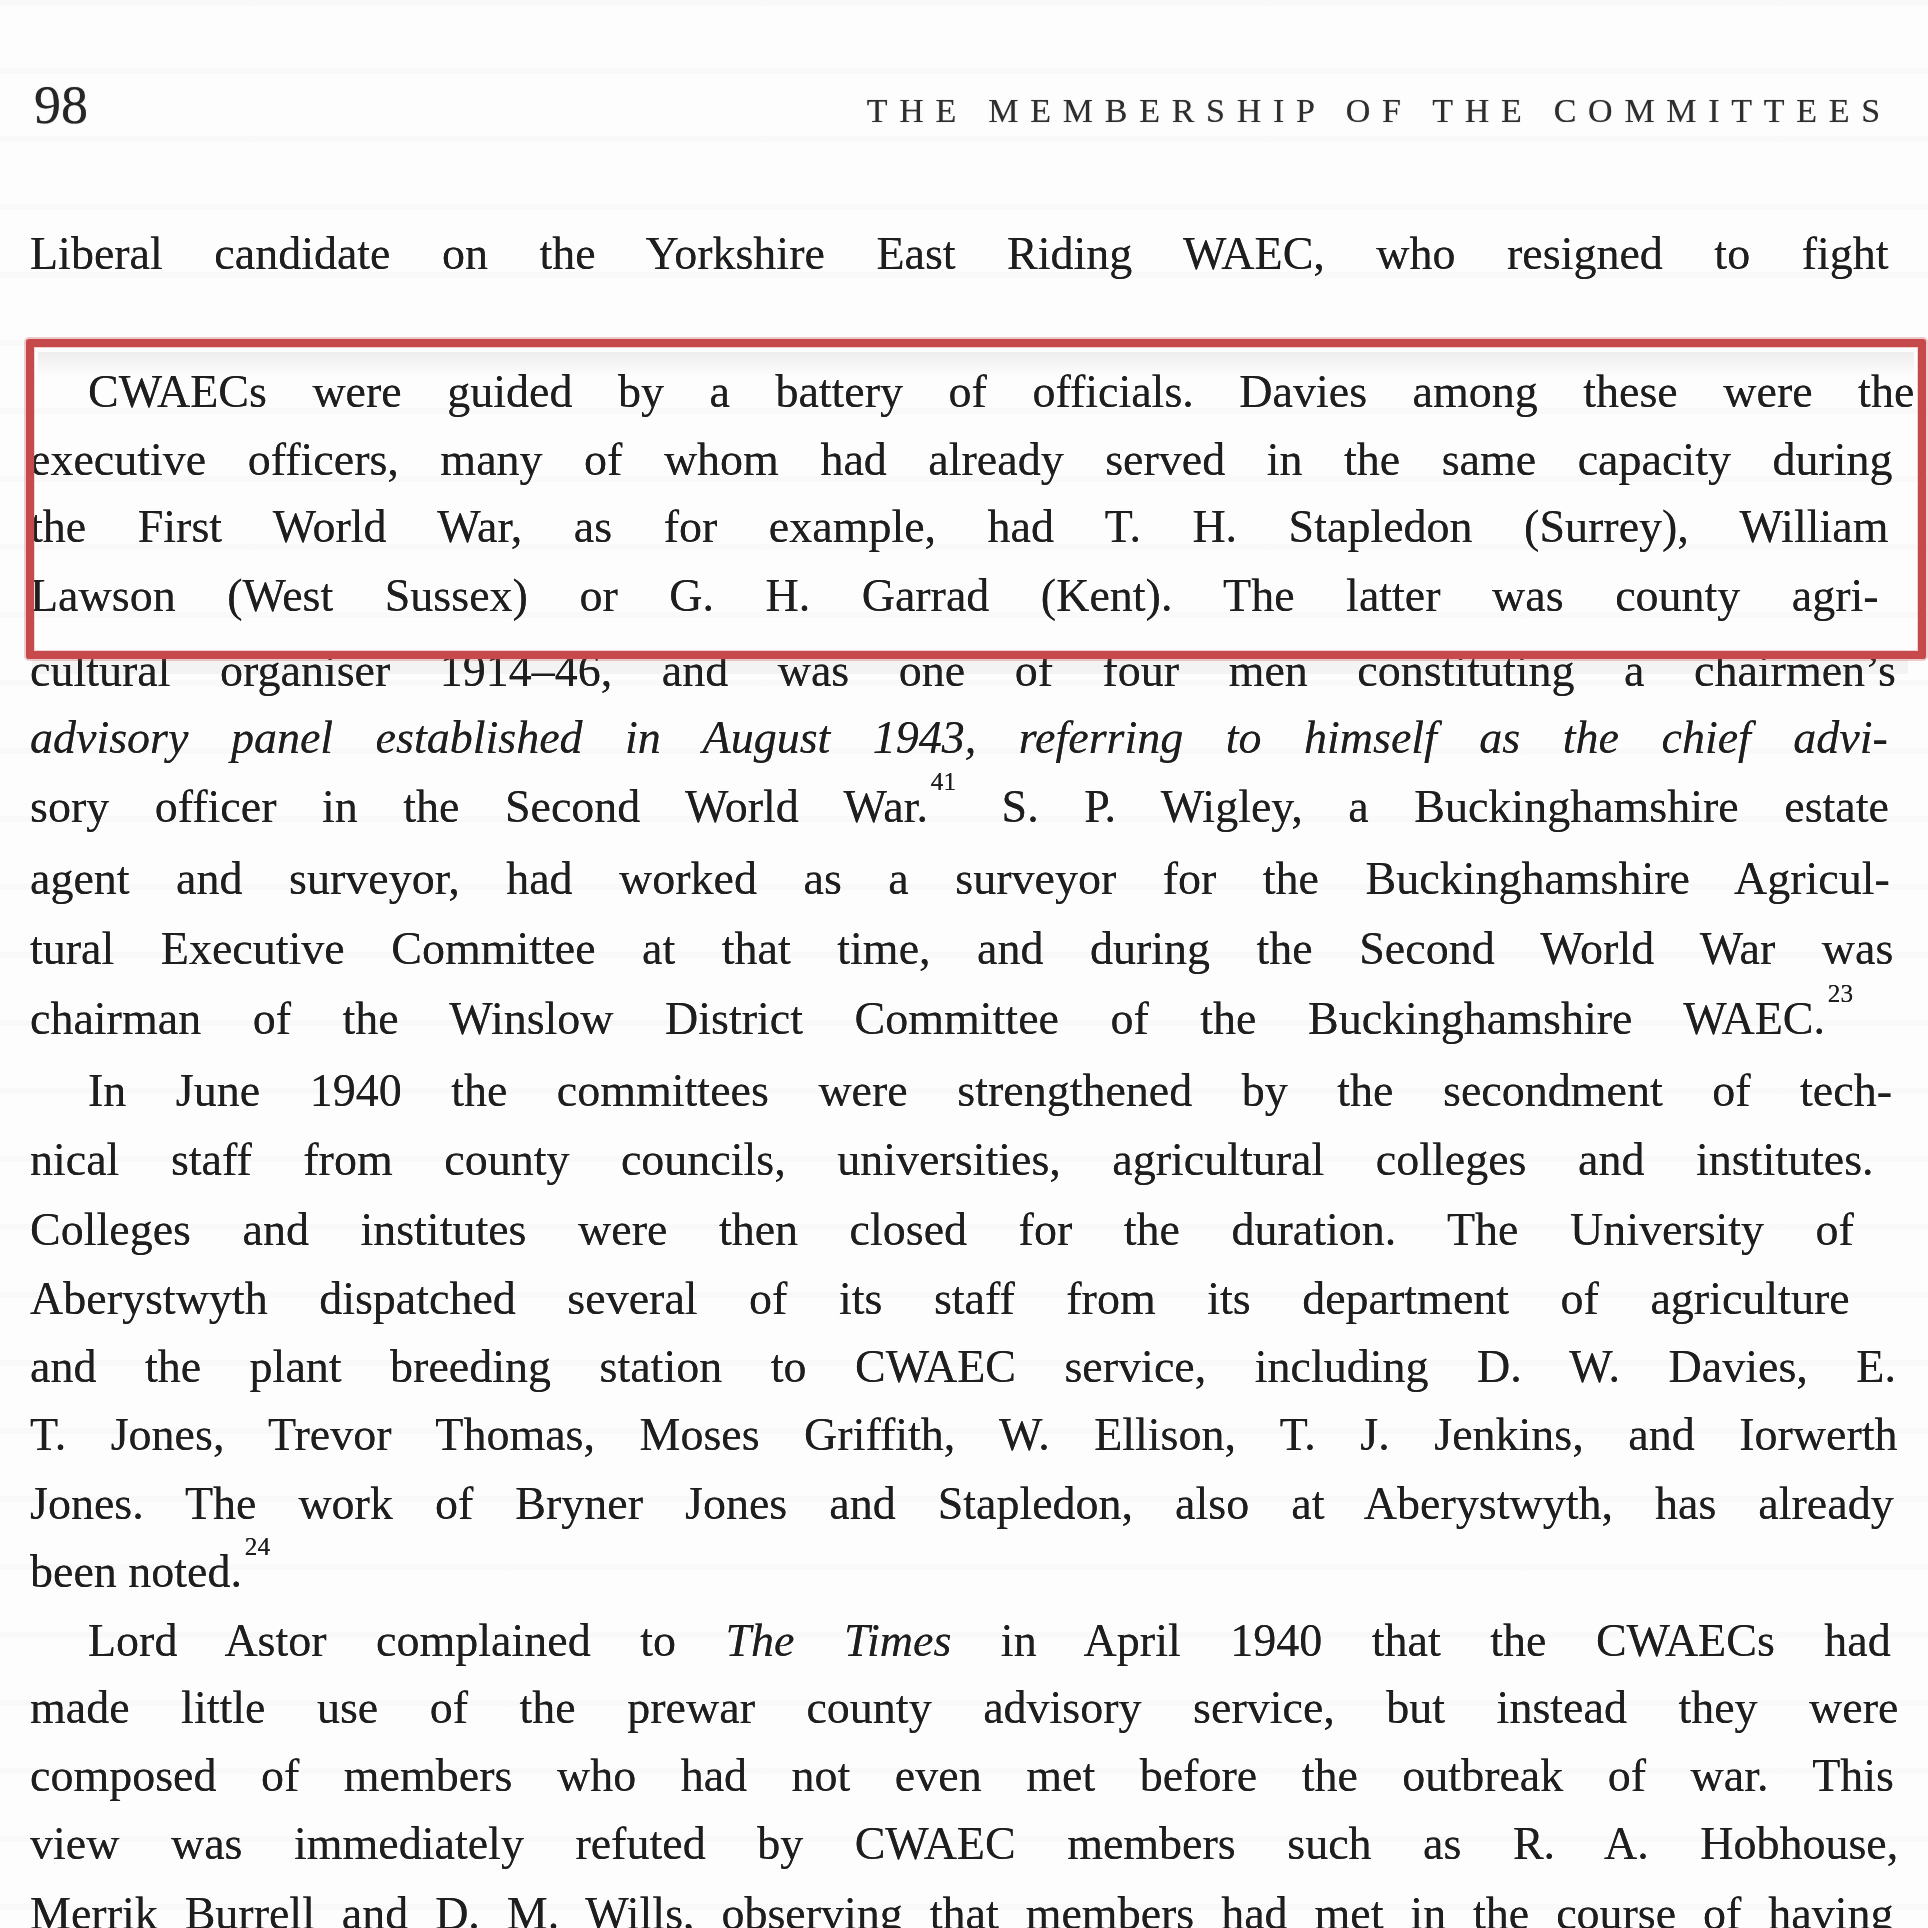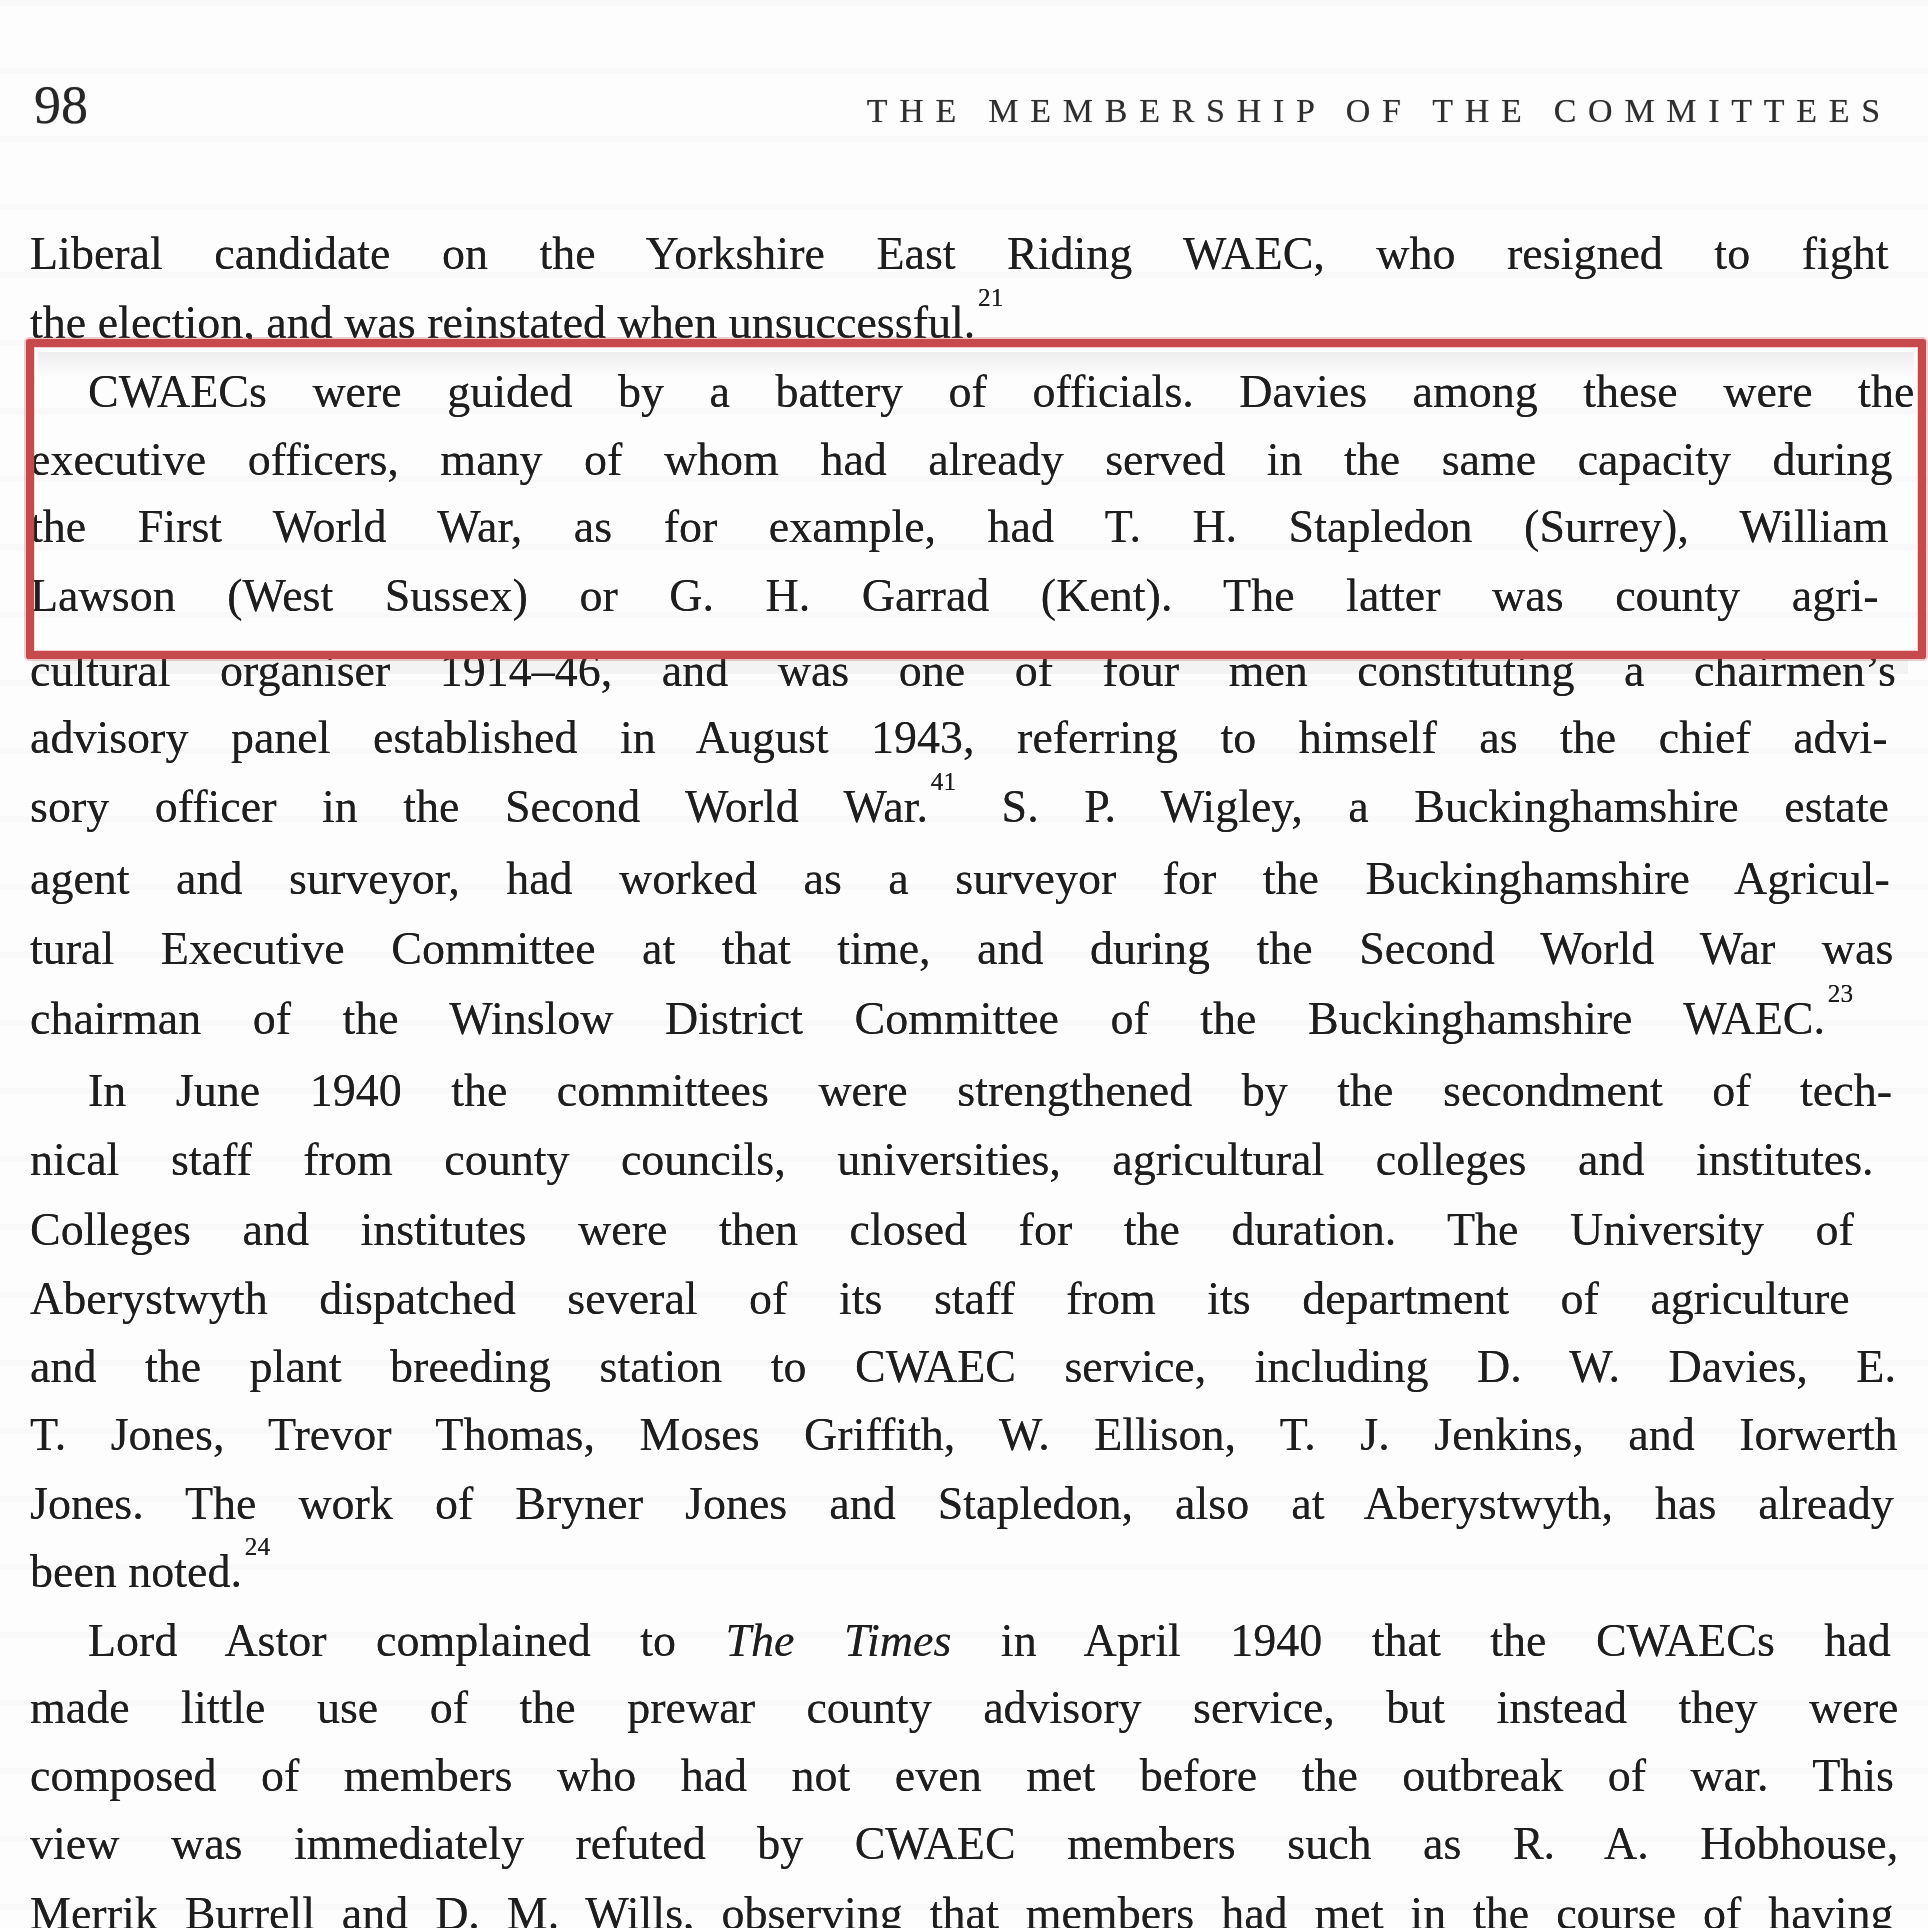--- a/index.html
+++ b/index.html
@@ -66,27 +66,26 @@
 
   <div class="pagenum">98</div>
 
   <div class="runhead">THE MEMBERSHIP OF THE COMMITTEES</div>
 
   <div class="band b1"></div>
   <div class="band b2"></div>
 
   <div class="textlayer" id="textlayer">
       <div class="ln" style="top: 219px;"><span class="fit" style="word-spacing: 40px;">Liberal candidate on the Yorkshire East Riding WAEC, who resigned to fight</span></div>
-      <div class="ln" style="top: 288px;"><span class="fit" style="word-spacing: 0px;">the election, and was reinstated when unsuccessful.<sup>21</sup></span></div>
       <div class="ln ind" style="top: 357px;"><span class="fit" style="word-spacing: 34px;">CWAECs were guided by a battery of officials. Davies among these were the</span></div>
       <div class="ln" style="top: 425px;"><span class="fit" style="word-spacing: 30px;">executive officers, many of whom had already served in the same capacity during</span></div>
       <div class="ln" style="top: 492px;"><span class="fit" style="word-spacing: 40px;">the First World War, as for example, had T. H. Stapledon (Surrey), William</span></div>
       <div class="ln" style="top: 561px;"><span class="fit" style="word-spacing: 40px;">Lawson (West Sussex) or G. H. Garrad (Kent). The latter was county agri-</span></div>
       <div class="ln" style="top: 636px;"><span class="fit" style="word-spacing: 38px;">cultural organiser 1914–46, and was one of four men constituting a chairmen’s</span></div>
-      <div class="ln" style="top: 703px;"><span class="fit" style="word-spacing: 31px;">advisory panel established in August 1943, referring to himself as the chief advi-</span></div>
+      <div class="ln" style="top: 703px;"><span class="fit" style="word-spacing: 31px; font-style: italic;">advisory panel established in August 1943, referring to himself as the chief advi-</span></div>
       <div class="ln" style="top: 772px;"><span class="fit" style="word-spacing: 34px;">sory officer in the Second World War.<sup>41</sup> S. P. Wigley, a Buckinghamshire estate</span></div>
       <div class="ln" style="top: 844px;"><span class="fit" style="word-spacing: 35px;">agent and surveyor, had worked as a surveyor for the Buckinghamshire Agricul-</span></div>
       <div class="ln" style="top: 914px;"><span class="fit" style="word-spacing: 35px;">tural Executive Committee at that time, and during the Second World War was</span></div>
       <div class="ln" style="top: 984px;"><span class="fit" style="word-spacing: 40px;">chairman of the Winslow District Committee of the Buckinghamshire WAEC.<sup>23</sup></span></div>
       <div class="ln ind" style="top: 1056px;"><span class="fit" style="word-spacing: 38px;">In June 1940 the committees were strengthened by the secondment of tech-</span></div>
       <div class="ln" style="top: 1125px;"><span class="fit" style="word-spacing: 40px;">nical staff from county councils, universities, agricultural colleges and institutes.</span></div>
       <div class="ln" style="top: 1195px;"><span class="fit" style="word-spacing: 40px;">Colleges and institutes were then closed for the duration. The University of</span></div>
       <div class="ln" style="top: 1264px;"><span class="fit" style="word-spacing: 40px;">Aberystwyth dispatched several of its staff from its department of agriculture</span></div>
       <div class="ln" style="top: 1332px;"><span class="fit" style="word-spacing: 37px;">and the plant breeding station to CWAEC service, including D. W. Davies, E.</span></div>
       <div class="ln" style="top: 1400px;"><span class="fit" style="word-spacing: 33px;">T. Jones, Trevor Thomas, Moses Griffith, W. Ellison, T. J. Jenkins, and Iorwerth</span></div>

